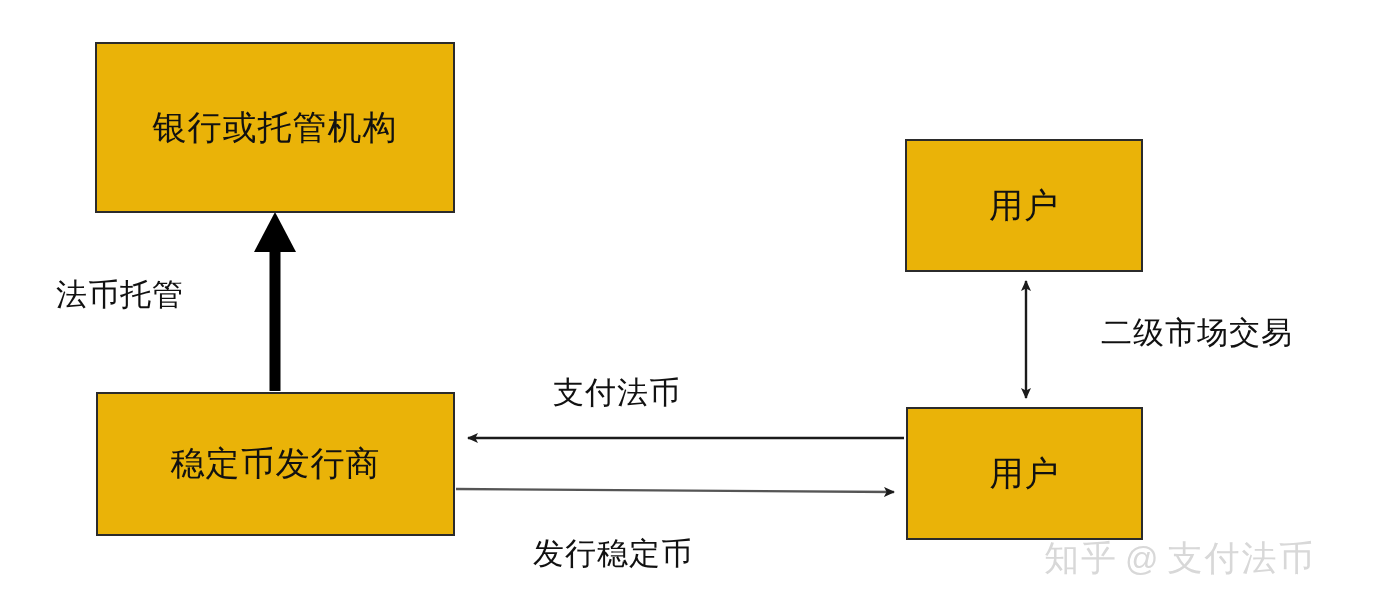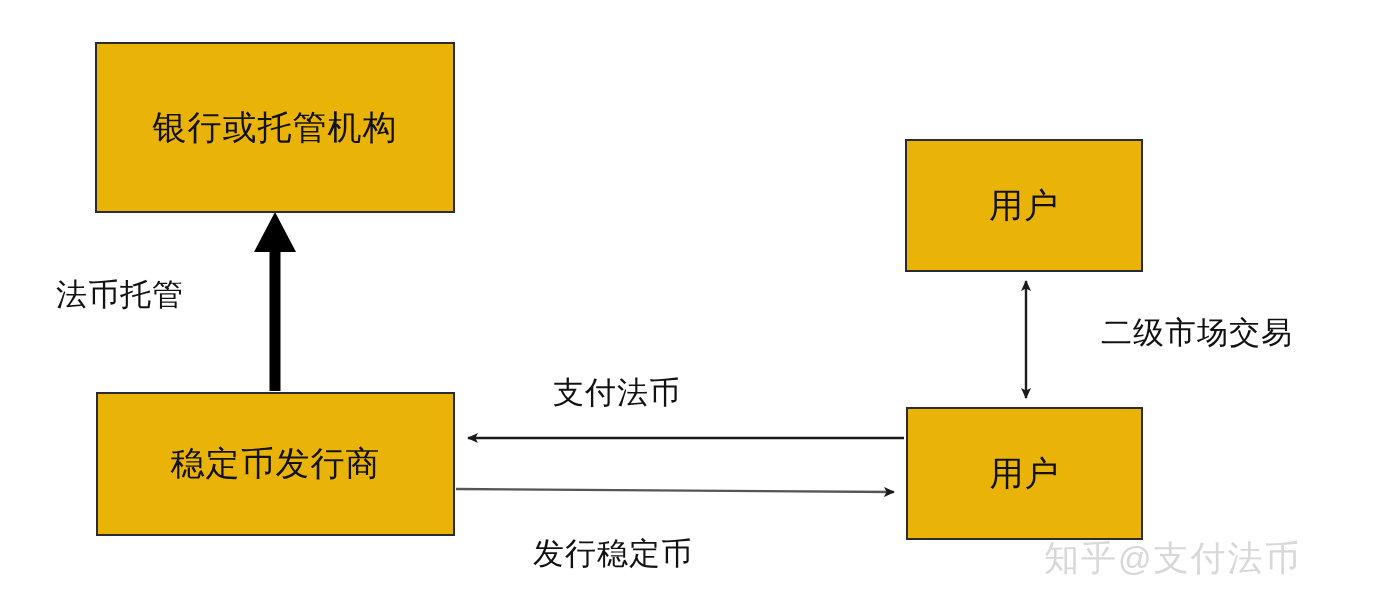--- a/index.html
+++ b/index.html
@@ -67,20 +67,21 @@
     position: absolute;
     left: 1044px;
     top: 535px;
     font-size: 35px;
     color: #d8d8d8;
     letter-spacing: 2px;
     white-space: nowrap;
     z-index: 5;
     display: flex;
     align-items: baseline;
+    gap: 7px;
   }
   #watermark .wm-at { font-size: 33px; }
 </style>
 </head>
 <body>
 
 <div id="diagram-root">
 
   <svg id="edge-layer" viewBox="0 0 1374 614" width="1374" height="614" xmlns="http://www.w3.org/2000/svg">
     <defs>

